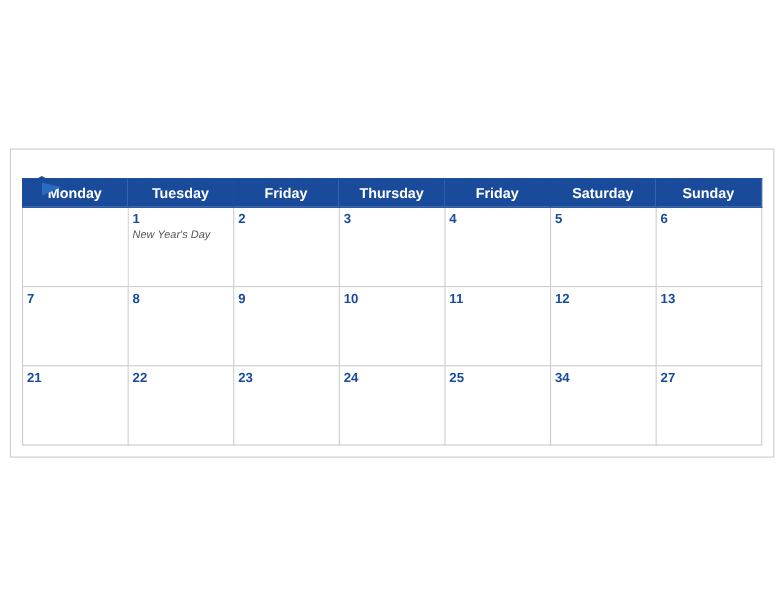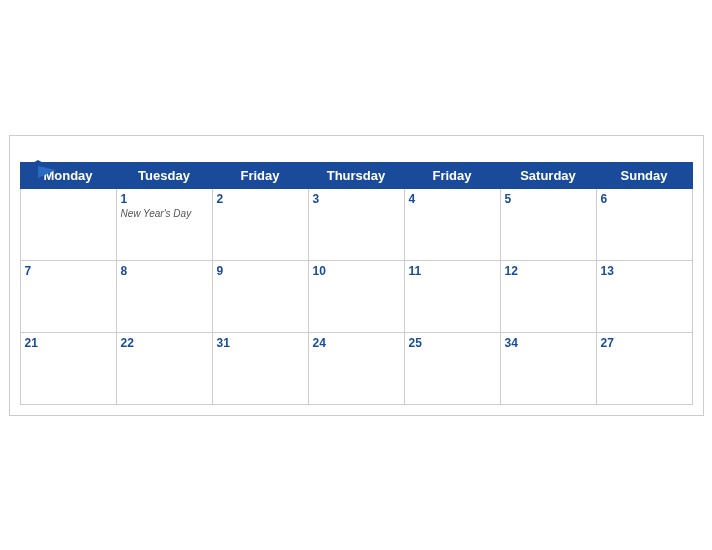--- a/index.html
+++ b/index.html
@@ -185,21 +185,21 @@
           </td>
         </tr>
         <tr>
           <td>
             <span class="day-number">21</span>
           </td>
           <td>
             <span class="day-number">22</span>
           </td>
           <td>
-            <span class="day-number">31</span>
+            <span class="day-number">23</span>
           </td>
           <td>
             <span class="day-number">24</span>
           </td>
           <td>
             <span class="day-number">25</span>
           </td>
           <td>
             <span class="day-number">34</span>
           </td>

